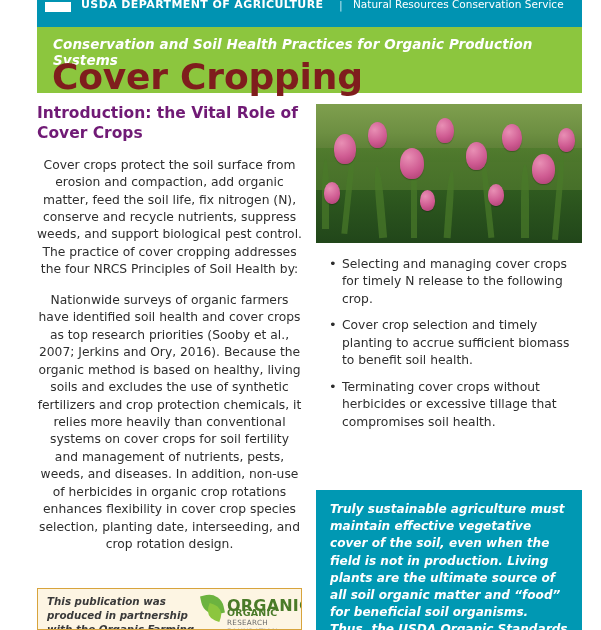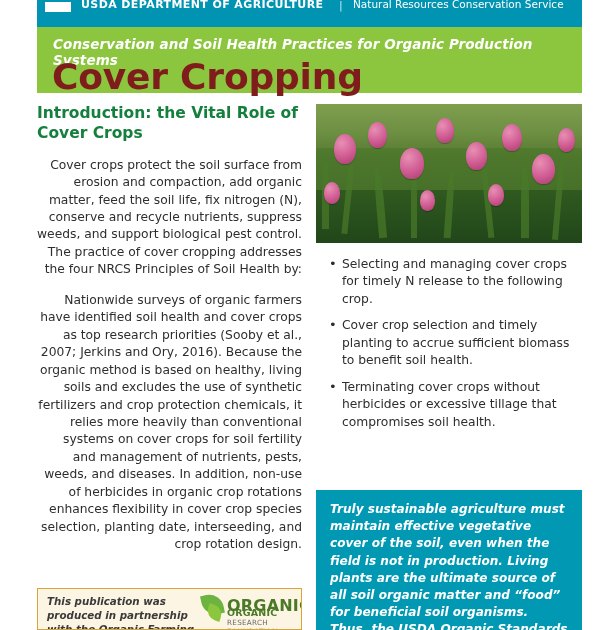--- a/index.html
+++ b/index.html
@@ -104,33 +104,33 @@
   }
   .col-right {
     position: absolute;
     left: 316px;
     top: 104px;
     width: 266px;
   }
 
   h2.section-head {
     margin: 0 0 13px 0;
-    color: #15803d;
+    color: #701a75;
     font-size: 15.5px;
     font-weight: bold;
     line-height: 1.28;
     font-family: "DejaVu Sans", sans-serif;
   }
 
   p.body-text {
     margin: 0 0 13px 0;
     color: #2e2e2e;
     font-size: 12.3px;
     line-height: 1.42;
-    text-align: right;
+    text-align: center;
   }
 
   ul.bullets {
     margin: 0 0 6px 0;
     padding: 0 0 0 17px;
     list-style: none;
   }
   ul.bullets li {
     position: relative;
     color: #2e2e2e;

